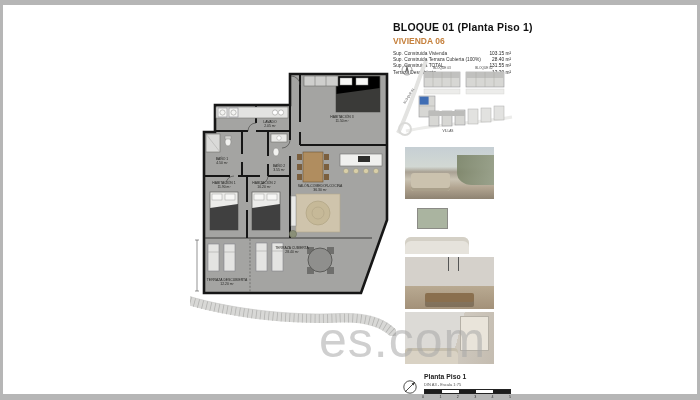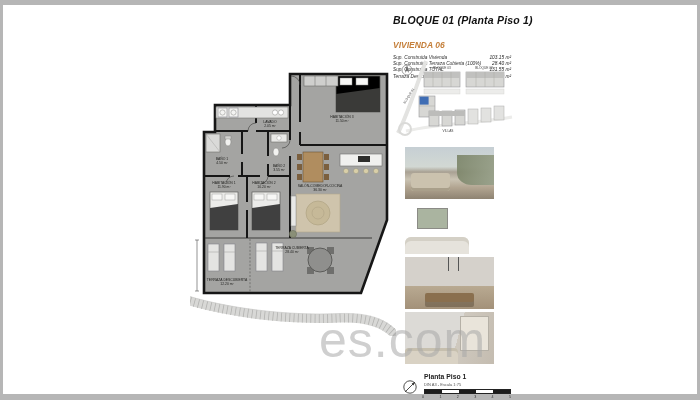--- a/index.html
+++ b/index.html
@@ -1,21 +1,21 @@
 <!DOCTYPE html>
 <html><head>
 <meta charset="utf-8">
 <style>
   html,body{margin:0;padding:0;}
   body{width:700px;height:400px;font-family:"Liberation Sans",sans-serif;background:#b6b6b6;position:relative;overflow:hidden;}
   .page{position:absolute;left:3px;right:3px;top:5px;bottom:6px;background:#ffffff;}
   
-  .header{position:absolute;left:390px;top:9px;width:118px;font-style:italic;}
+  .header{position:absolute;left:390px;top:16px;width:118px;}
   .title{font-size:10.5px;font-weight:bold;color:#111;letter-spacing:.2px;white-space:nowrap;}
-  .subtitle{font-size:8.5px;font-weight:bold;color:#c5803c;margin-top:14px;}
+  .subtitle{font-size:8.5px;font-weight:bold;color:#c5803c;margin-top:3px;}
   .areas{margin-top:5px;}
   .area-row{display:flex;justify-content:space-between;font-size:4.8px;color:#333;line-height:6.2px;}
   .area-row .val{color:#222;text-align:right;white-space:nowrap;}
   
   .sitemap{position:absolute;left:393px;top:52px;width:117px;height:82px;}
   
   .plan{position:absolute;left:187px;top:63px;width:206px;height:268px;}
   
   .photos{position:absolute;left:402px;top:142px;width:89px;}
   .photo{width:89px;height:52px;margin-bottom:3px;position:relative;overflow:hidden;}

